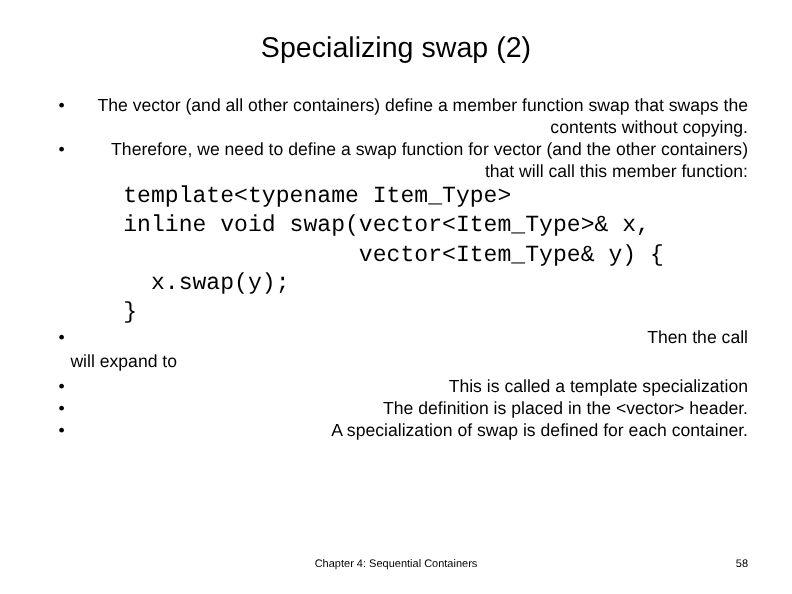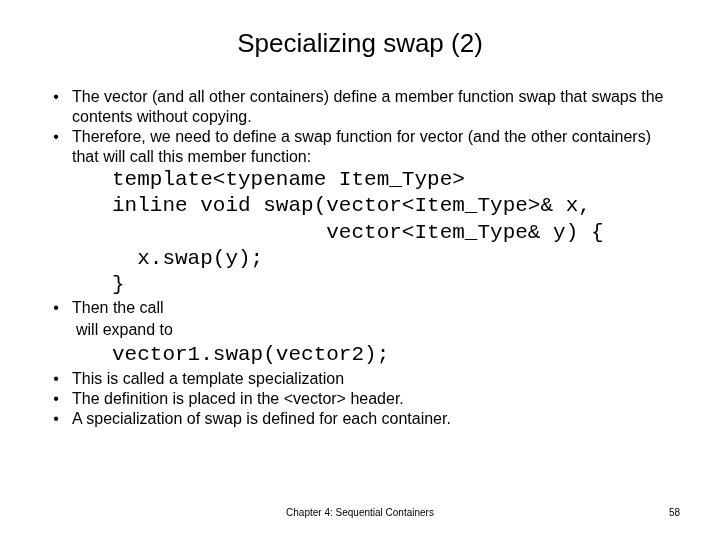--- a/index.html
+++ b/index.html
@@ -32,30 +32,31 @@
     display: flex;
     align-items: flex-start;
   }
   .bullet-dot {
     width: 32px;
     flex-shrink: 0;
     text-align: center;
   }
   .bullet-text {
     flex: 1;
+    text-align: right;
   }
   .code {
     font-family: "Courier New", Courier, monospace;
     white-space: pre;
     margin-left: 72px;
     font-size: 21px;
     line-height: 1.25;
   }
   .continue {
-    margin-left: 36px;
+    margin-left: 24px;
     margin-top: 2px;
     margin-bottom: 2px;
   }
   .footer {
     position: absolute;
     bottom: 22px;
     left: 0;
     width: 720px;
     font-size: 10px;
   }
@@ -94,21 +95,20 @@
 }</div>
 
     <div class="row">
       <div class="bullet-dot">•</div>
       <div class="bullet-text">Then the call</div>
     </div>
 
 
     <div class="continue">will expand to</div>
 
-    <div class="code">vector1.swap(vector2);</div>
 
     <div class="row">
       <div class="bullet-dot">•</div>
       <div class="bullet-text">This is called a template specialization</div>
     </div>
 
     <div class="row">
       <div class="bullet-dot">•</div>
       <div class="bullet-text">The definition is placed in the &lt;vector&gt; header.</div>
     </div>

